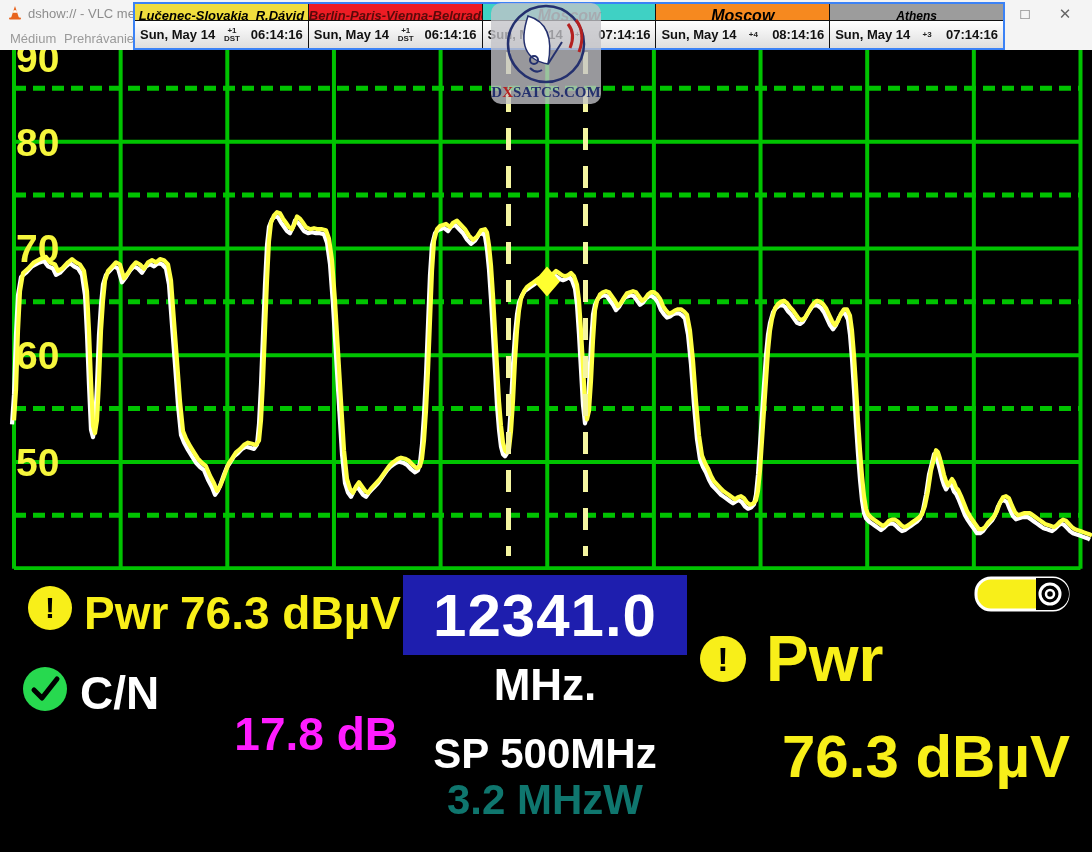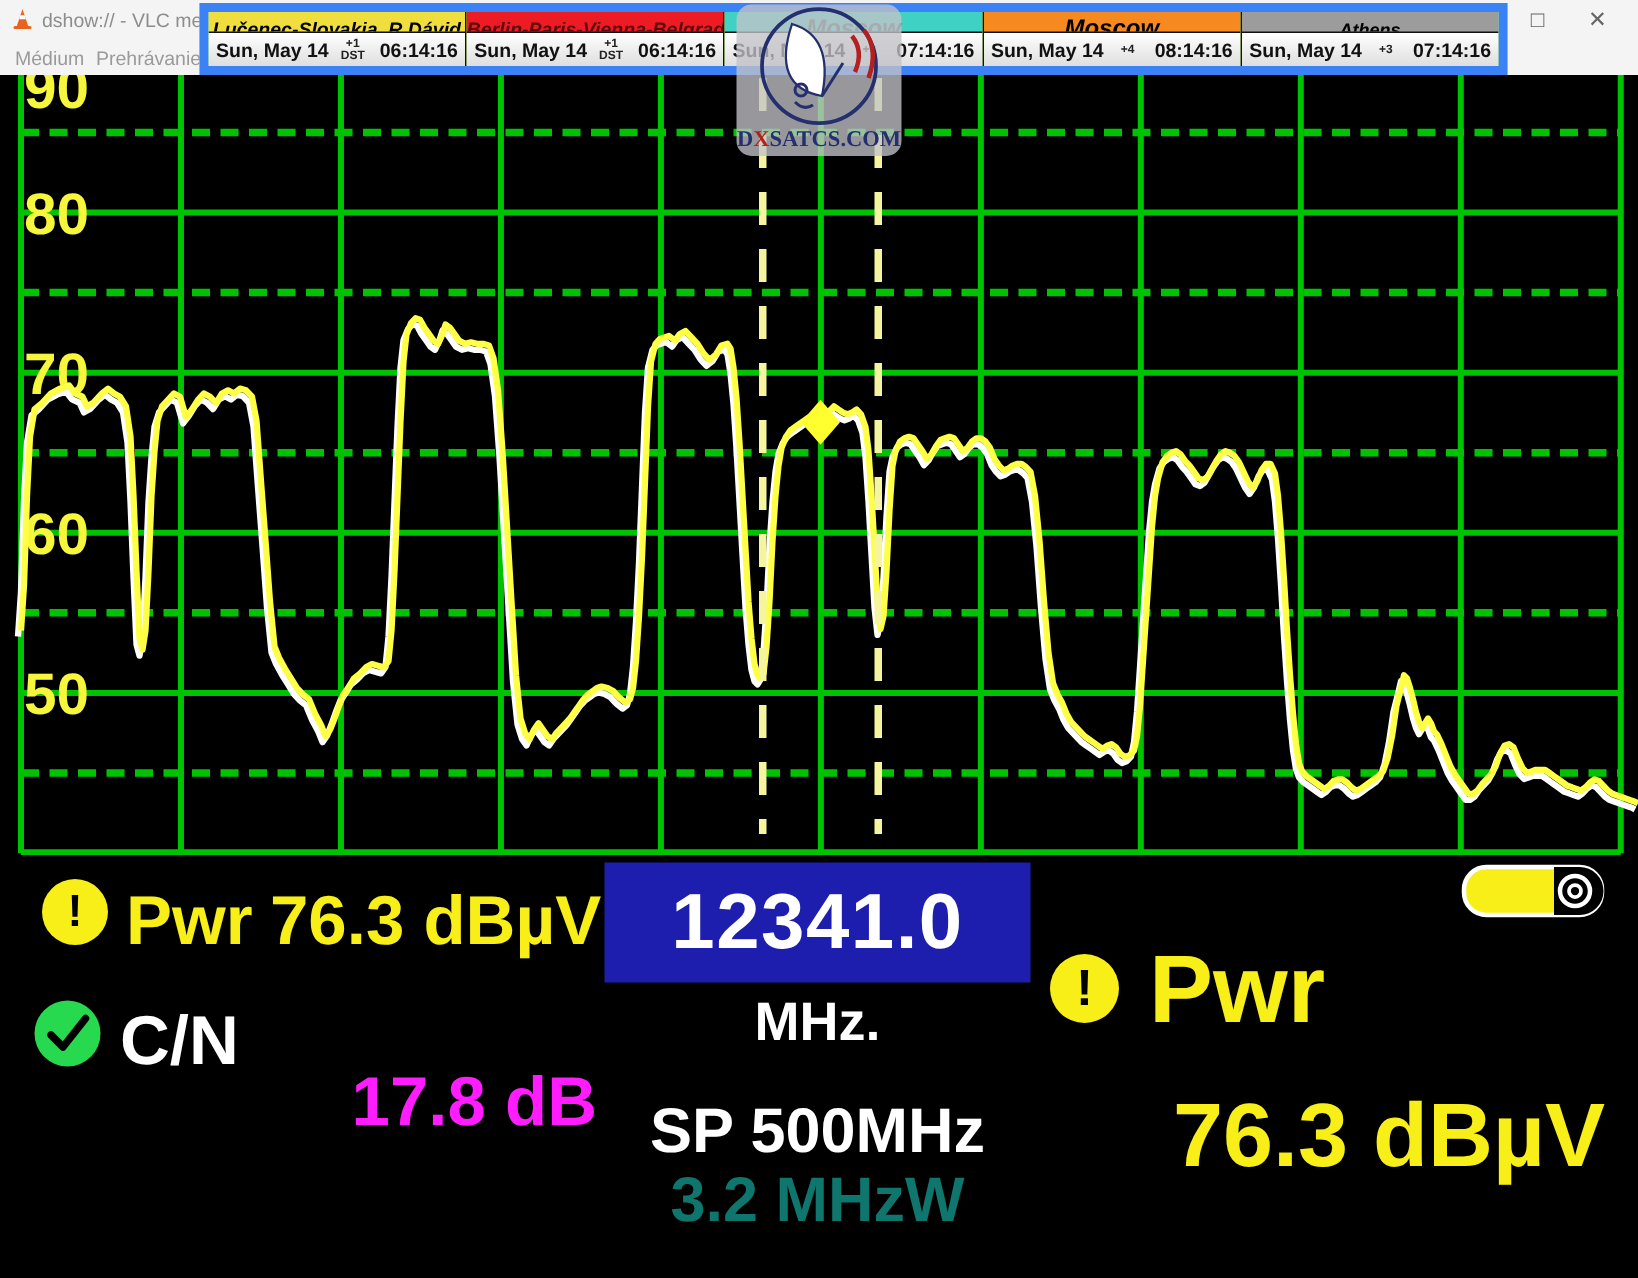--- a/index.html
+++ b/index.html
@@ -12,21 +12,21 @@
   #window-title{position:absolute;left:28px;top:6px;font-size:13px;color:#8d8d8d;white-space:nowrap;}
   .win-btn{position:absolute;top:4px;width:30px;height:20px;text-align:center;font-size:15px;color:#666;line-height:20px;cursor:default;}
   #btn-max{left:1010px;}
   #btn-close{left:1050px;}
   #menu-row{position:absolute;left:0;top:28px;height:22px;}
   .menu-item{position:absolute;top:3px;font-size:13px;color:#9a9a9a;white-space:nowrap;}
   #menu-medium{left:10px;}
   #menu-playback{left:64px;}
   
   #clockbar{position:absolute;left:133px;top:2px;width:872px;height:48px;display:flex;z-index:30;
-            border:6px solid #3b82f6;box-sizing:border-box;background:#bef264;}
+            border:2px solid #3b82f6;box-sizing:border-box;background:#bef264;}
   .clock{flex:1 1 0;display:flex;flex-direction:column;border-right:1px solid #111;overflow:hidden;}
   .clock:last-child{border-right:none;}
   .clock-header{height:24px;line-height:24px;text-align:center;font-weight:bold;font-style:italic;
                 white-space:nowrap;overflow:hidden;border-bottom:1px solid #111;}
   .clock-time-row{height:40px;background:linear-gradient(#ffffff,#dedede);display:flex;align-items:center;
                   padding:0 5px;color:#111;font-weight:bold;font-size:13px;white-space:nowrap;}
   .clock-date{flex:0 0 auto;}
   .clock-sup{flex:1 1 auto;display:flex;flex-direction:column;align-items:center;justify-content:center;
              font-size:8px;line-height:8px;font-weight:bold;color:#222;}
   .clock-time{flex:0 0 auto;margin-left:2px;}
@@ -38,22 +38,22 @@
   #panel{position:absolute;left:0;top:570px;width:1092px;height:282px;background:#000;z-index:10;}
   .badge{position:absolute;border-radius:50%;text-align:center;font-weight:bold;color:#000;}
   .yellow-badge{background:#f8ef19;}
   .val{position:absolute;font-weight:bold;white-space:nowrap;}
   #pwr-label{left:84px;top:16px;font-size:46px;color:#f8ef19;}
   #pwr-value{left:180px;top:16px;width:218px;text-align:right;font-size:46px;color:#f8ef19;}
   #cn-label{left:80px;top:96px;font-size:46px;color:#ffffff;}
   #cn-value{left:180px;top:96px;width:218px;text-align:right;font-size:46px;color:#ff1cff;margin-top:41px;}
   #freq-box{position:absolute;left:403px;top:5px;width:284px;height:80px;background:#1e1eae;
             display:flex;align-items:center;justify-content:center;}
-  #freq-value{font-size:52px;font-weight:bold;color:#fff;letter-spacing:1px;}
-  #freq-unit{left:403px;top:90px;width:284px;text-align:center;font-size:36px;color:#fff;}
+  #freq-value{font-size:60px;font-weight:bold;color:#fff;letter-spacing:1px;}
+  #freq-unit{left:403px;top:90px;width:284px;text-align:center;font-size:44px;color:#fff;}
   #warn2{left:700px;top:66px;}
   #pwr2-label{left:766px;top:52px;font-size:64px;color:#f8ef19;}
   #span-value{left:380px;top:160px;width:330px;text-align:center;font-size:42px;color:#fff;}
   #bw-value{left:380px;top:206px;width:330px;text-align:center;font-size:42px;color:#0f766e;}
   #pwr2-value{left:745px;top:152px;width:325px;text-align:right;font-size:60px;color:#f8ef19;}
   #battery{position:absolute;left:974px;top:6px;width:96px;height:36px;}
 </style>
 </head>
 <body>
 

